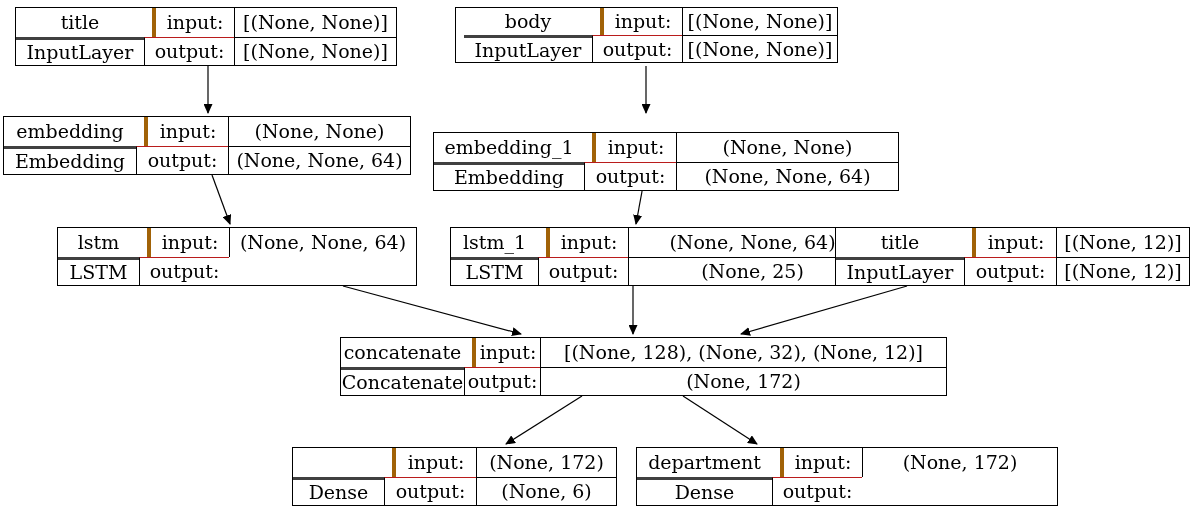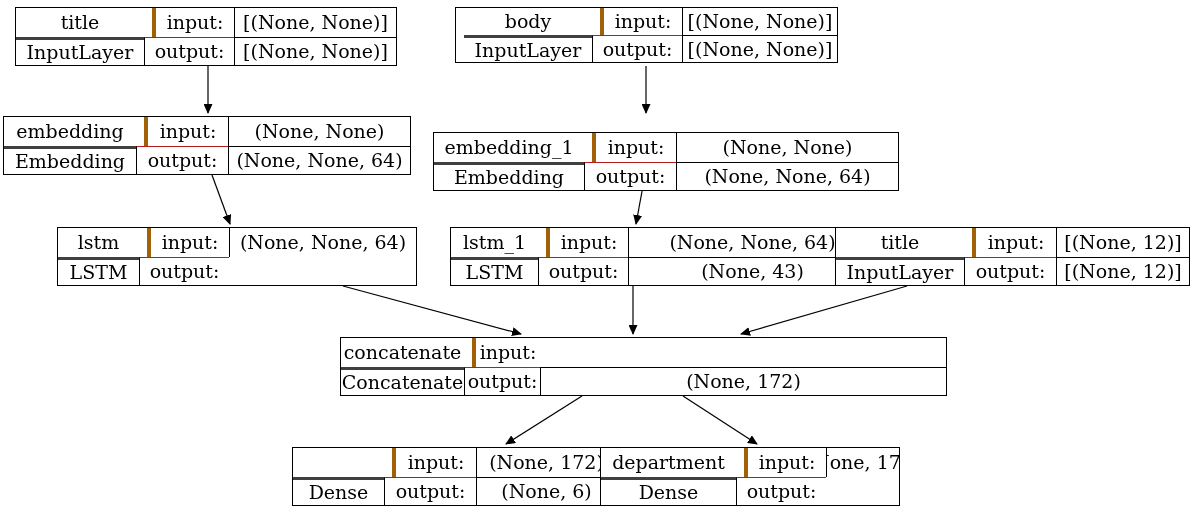--- a/index.html
+++ b/index.html
@@ -104,44 +104,45 @@
       <div class="cell c-iv">(None, None, 64)</div>
       <div class="cell c-class">LSTM</div>
       <div class="cell c-ol">output:</div>
     </div>
     <div class="node" style="left: 450px; top: 227px; width: 427px; height: 59px; grid-template-columns: 87px 90px 1fr;">
       <div class="cell c-name">lstm_1</div>
       <div class="cell c-il">input:</div>
       <div class="cell c-iv">(None, None, 64)</div>
       <div class="cell c-class">LSTM</div>
       <div class="cell c-ol">output:</div>
-      <div class="cell c-ov">(None, 43)</div>
+      <div class="cell c-ov">(None, 25)</div>
     </div>
     <div class="node" style="left: 835px; top: 227px; width: 355px; height: 59px; grid-template-columns: 128px 92px 1fr;">
       <div class="cell c-name">title</div>
       <div class="cell c-il">input:</div>
       <div class="cell c-iv">[(None, 12)]</div>
       <div class="cell c-class">InputLayer</div>
       <div class="cell c-ol">output:</div>
       <div class="cell c-ov">[(None, 12)]</div>
     </div>
     <div class="node" style="left: 340px; top: 337px; width: 607px; height: 59px; grid-template-columns: 123px 76px 1fr;">
       <div class="cell c-name">concatenate</div>
       <div class="cell c-il">input:</div>
+      <div class="cell c-iv">[(None, 128), (None, 32), (None, 12)]</div>
       <div class="cell c-class">Concatenate</div>
       <div class="cell c-ol">output:</div>
       <div class="cell c-ov">(None, 172)</div>
     </div>
     <div class="node" style="left: 292px; top: 447px; width: 325px; height: 59px; grid-template-columns: 91px 92px 1fr;">
       <div class="cell c-il">input:</div>
       <div class="cell c-iv">(None, 172)</div>
       <div class="cell c-class">Dense</div>
       <div class="cell c-ol">output:</div>
       <div class="cell c-ov">(None, 6)</div>
     </div>
-    <div class="node" style="left: 600px; top: 447px; width: 300px; height: 59px; grid-template-columns: 135px 90px 1fr; text-align: right;">
+    <div class="node" style="left: 636px; top: 447px; width: 422px; height: 59px; grid-template-columns: 135px 90px 1fr; text-align: right;">
       <div class="cell c-name">department</div>
       <div class="cell c-il">input:</div>
       <div class="cell c-iv">(None, 172)</div>
       <div class="cell c-class">Dense</div>
       <div class="cell c-ol">output:</div>
     </div>
   </div>
 
 </body></html>

